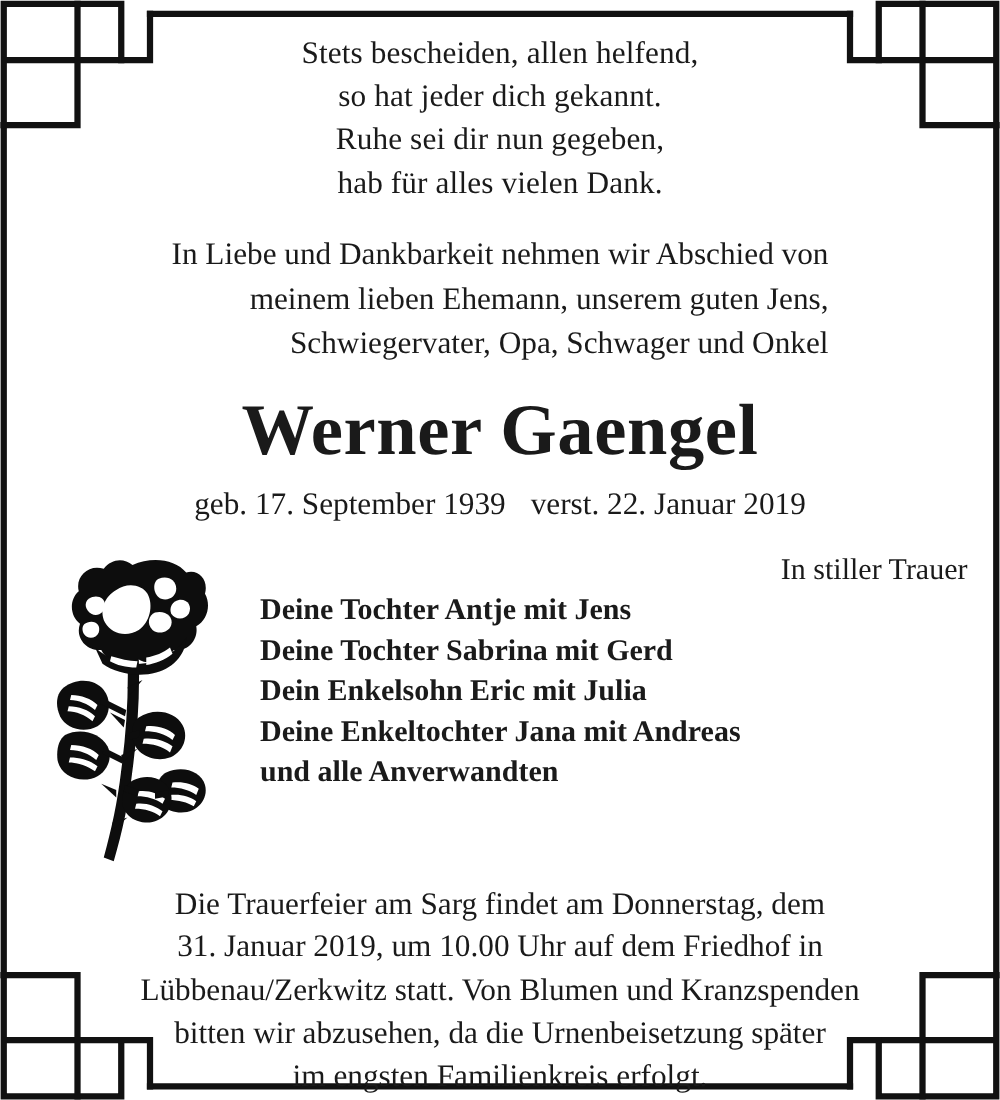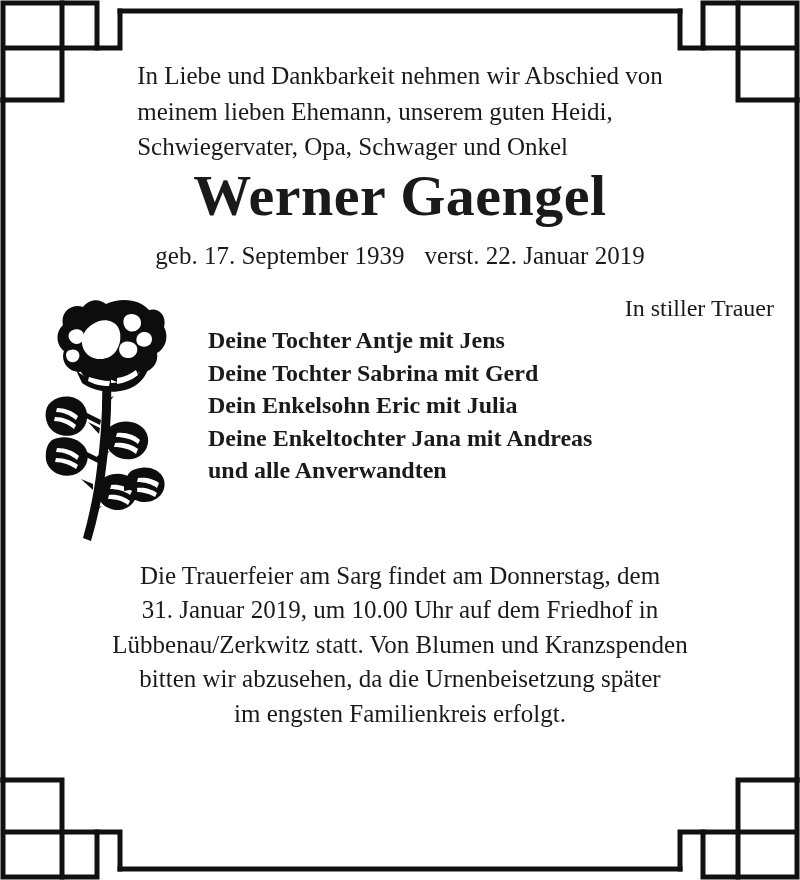--- a/index.html
+++ b/index.html
@@ -50,33 +50,34 @@
   .verse {
     text-align: center;
     font-size: 25px;
     line-height: 1.38;
     letter-spacing: 0.1px;
     margin-top: 4px;
   }
   .verse div { white-space: nowrap; }
 
   .dedication {
-    text-align: left;
+    text-align: right;
     font-size: 25px;
     line-height: 1.42;
-    margin-top: 36px;
+    margin-top: 22px;
   }
   .dedication div { white-space: nowrap; }
 
   .deceased-name {
     font-weight: bold;
     font-size: 58px;
     line-height: 1.06;
     letter-spacing: 0.5px;
     text-align: center;
+    margin-top: 20px;
     white-space: nowrap;
   }
 
   .dates {
     display: flex;
     justify-content: center;
     align-items: baseline;
     gap: 20px;
     font-size: 25px;
     margin-top: 16px;
@@ -153,24 +154,30 @@
       <path d="M 62 877 L 62 780 L 3 780"></path>
 
       <path d="M 797 780 L 797 832 L 703 832 L 703 877 L 797 877 L 797 832"></path>
       <path d="M 703 832 L 680 832 L 680 869"></path>
       <path d="M 738 877 L 738 780 L 797 780"></path>
     </g>
   </svg>
 
   <div class="content">
 
+    <div class="verse">
+      <div>Stets bescheiden, allen helfend,</div>
+      <div>so hat jeder dich gekannt.</div>
+      <div>Ruhe sei dir nun gegeben,</div>
+      <div>hab für alles vielen Dank.</div>
+    </div>
 
     <div class="dedication">
       <div>In Liebe und Dankbarkeit nehmen wir Abschied von</div>
-      <div>meinem lieben Ehemann, unserem guten Heidi,</div>
+      <div>meinem lieben Ehemann, unserem guten Jens,</div>
       <div>Schwiegervater, Opa, Schwager und Onkel</div>
     </div>
 
     <div class="deceased-name">Werner Gaengel</div>
 
     <div class="dates">
       <span>geb. 17. September 1939</span>
       <span>verst. 22. Januar 2019</span>
     </div>
 

